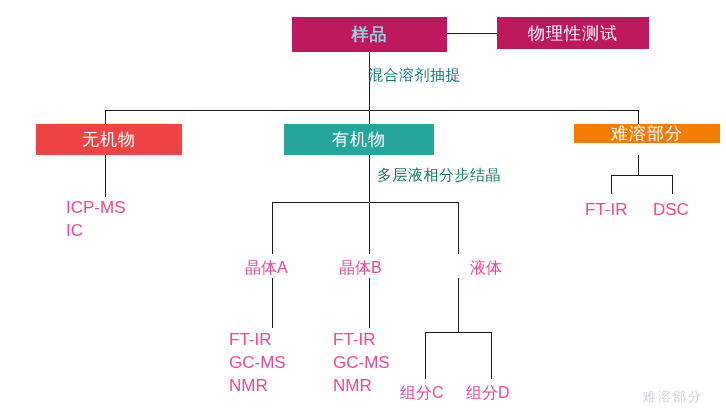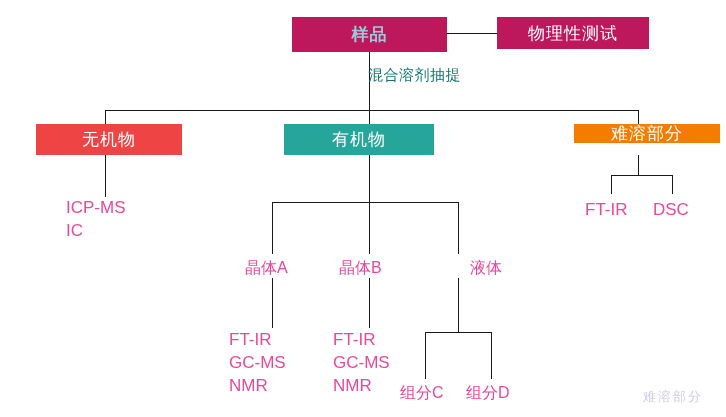--- a/index.html
+++ b/index.html
@@ -116,20 +116,21 @@
   <div class="line vline" style="left:638px; top:155px; height:20px;"></div>
   <div class="line hline" style="left:611px; top:175px; width:62px;"></div>
   <div class="line vline" style="left:611px; top:175px; height:19px;"></div>
   <div class="line vline" style="left:672px; top:175px; height:19px;"></div>
 
   <div class="leaf" style="left:585px; top:198px;">FT-IR</div>
   <div class="leaf" style="left:653px; top:198px;">DSC</div>
 
   <div class="line vline" style="left:369px; top:155px; height:47px;"></div>
 
+  <div class="proc-label" style="left:377px; top:166px;">多层液相分步结晶</div>
 
   <div class="line hline" style="left:272px; top:202px; width:187px;"></div>
   <div class="line vline" style="left:272px; top:202px; height:52px;"></div>
   <div class="line vline" style="left:369px; top:202px; height:52px;"></div>
   <div class="line vline" style="left:458px; top:202px; height:52px;"></div>
 
   <div class="leaf leaf-cjk" style="left:245px; top:256px;">晶体A</div>
   <div class="leaf leaf-cjk" style="left:339px; top:256px;">晶体B</div>
   <div class="leaf leaf-cjk" style="left:439px; top:256px;margin-left:31px;">液体</div>
 

